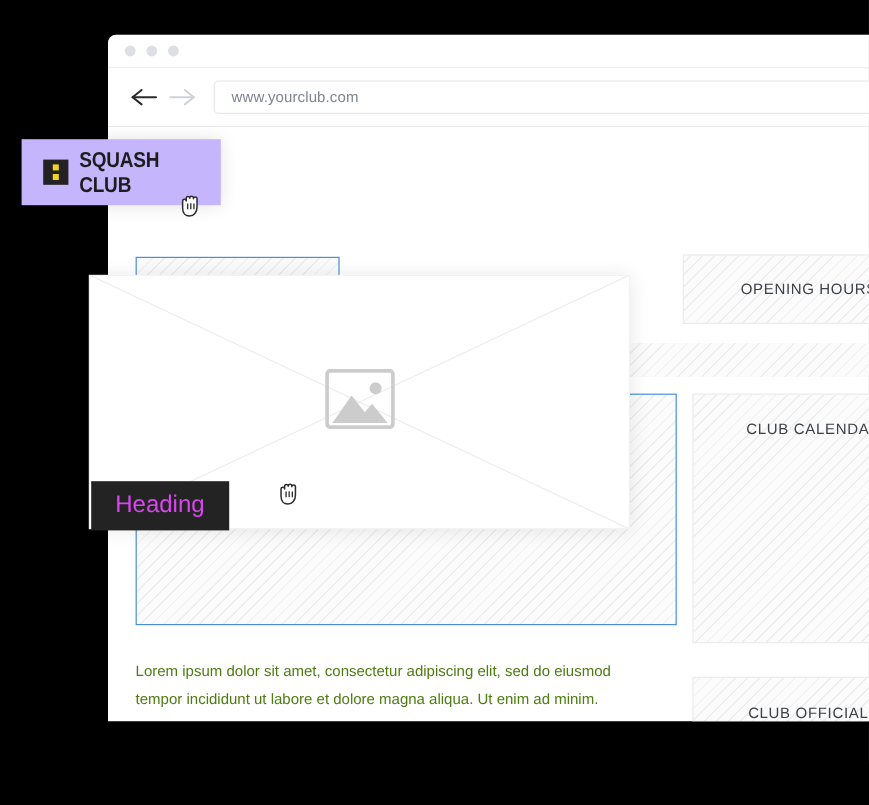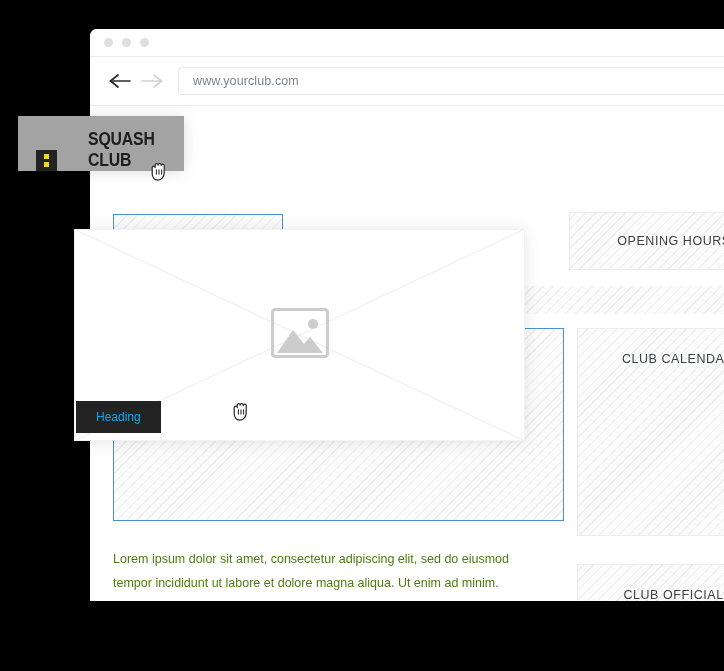--- a/index.html
+++ b/index.html
@@ -200,28 +200,27 @@
     text-align: center;
   }
 
   
   #logo-card {
     position: absolute;
     left: 18px;
     top: 116px;
     width: 166px;
     height: 55px;
-    background: #a3a3a3;
+    background: #c4b5fd;
     box-shadow: 0 1px 14px rgba(0,0,0,0.13);
     display: flex;
-    align-items: flex-end;
+    align-items: center;
     padding-left: 18px;
     box-sizing: border-box;
     z-index: 40;
-    gap: 22px;
   }
   #logo-mark {
     width: 21px;
     height: 21px;
     background: #222222;
     display: flex;
     flex-direction: column;
     align-items: center;
     justify-content: center;
     gap: 3px;
@@ -265,22 +264,22 @@
     top: 50%;
     transform: translate(-50%, -50%);
   }
 
   
   #heading-tooltip {
     position: absolute;
     left: 76px;
     top: 401px;
     background: #232323;
-    color: #0ea5e9;
-    font-size: 12px;
+    color: #d946ef;
+    font-size: 20px;
     padding: 9px 20px;
     z-index: 60;
     font-family: "Liberation Sans", sans-serif;
   }
 
   
   .grab-cursor {
     position: absolute;
     z-index: 70;
     pointer-events: none;

